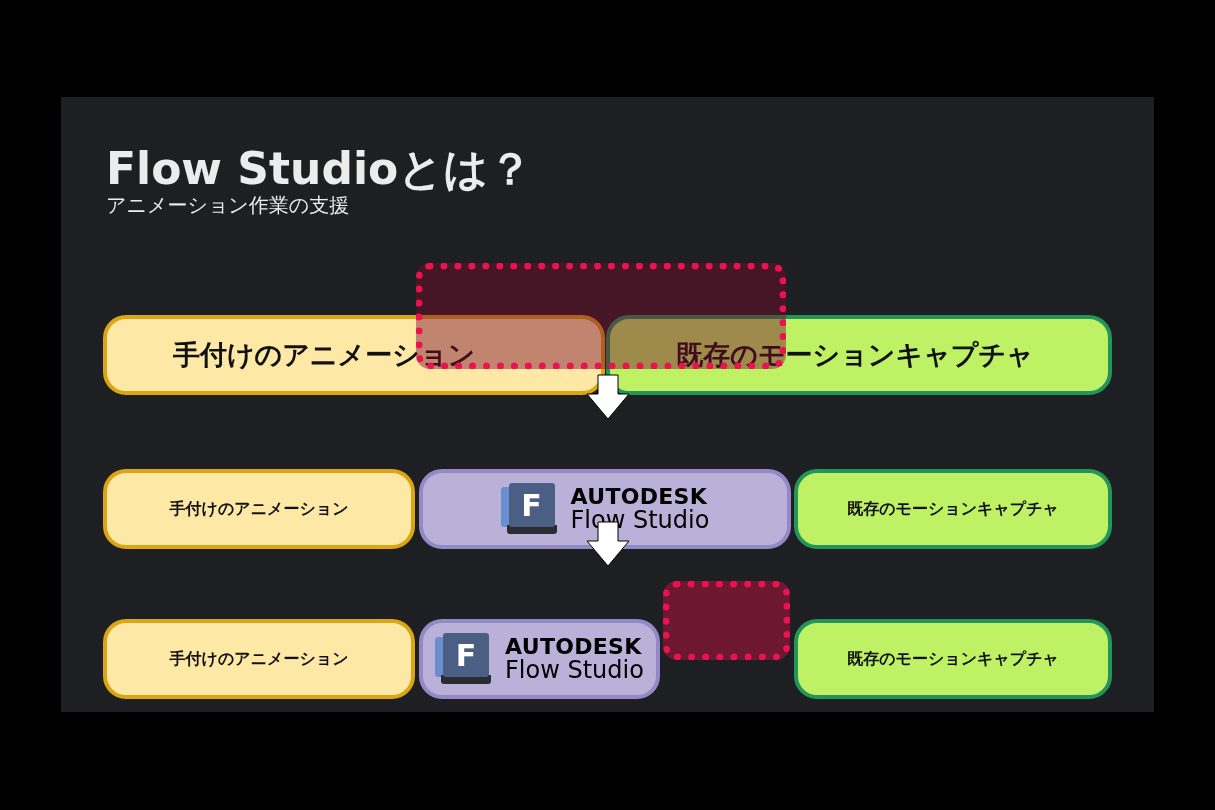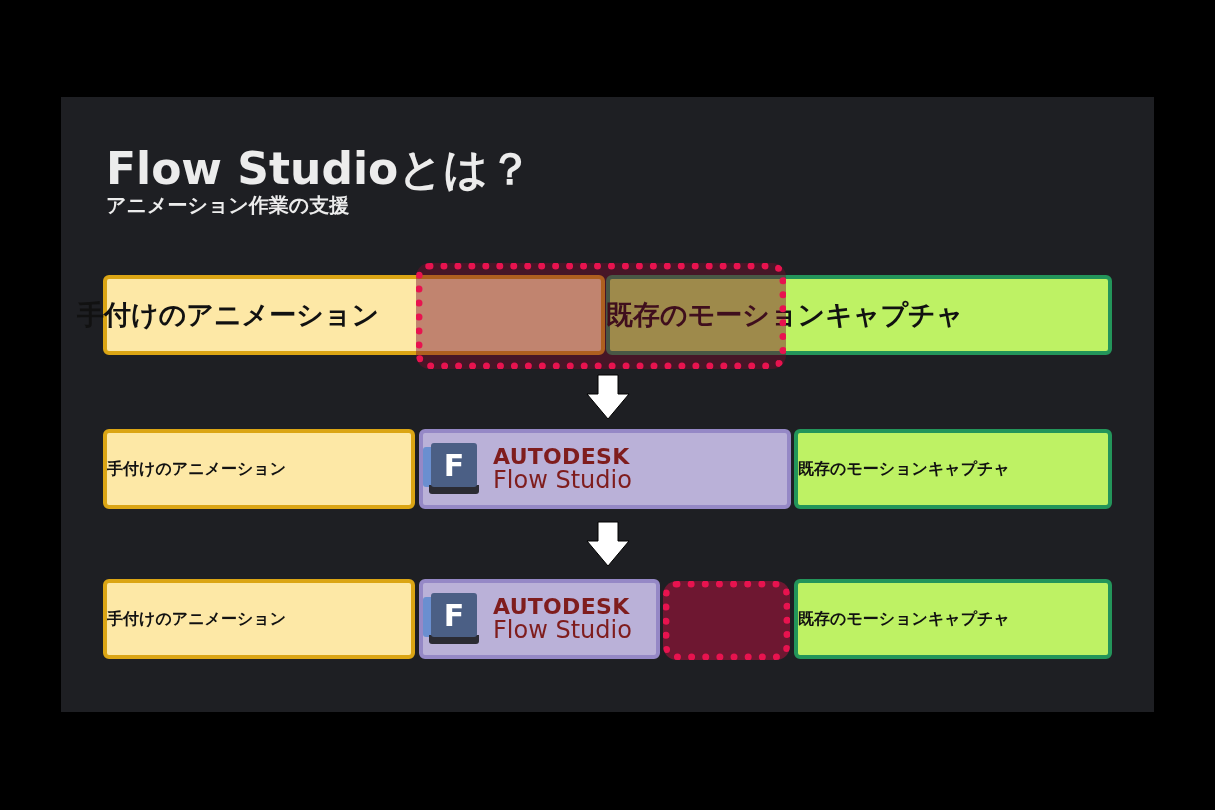--- a/index.html
+++ b/index.html
@@ -11,28 +11,29 @@
       position: absolute; left: 61px; top: 97px; width: 1093px; height: 615px;
       background: #1e1f23;
     }
     .title {
       position: absolute; left: 106px; top: 140px; color: #ececec;
       font-size: 44px; font-weight: bold; letter-spacing: 0px; white-space: nowrap;
       font-family: "DejaVu Sans", sans-serif;
     }
     .subtitle {
       position: absolute; left: 106px; top: 192px; color: #ececec;
-      font-size: 20px; font-weight: bold; white-space: nowrap;
+      font-size: 20px; font-weight: normal; white-space: nowrap;
       font-family: "DejaVu Sans", sans-serif;
     }
     .box {
-      position: absolute; box-sizing: border-box; border-radius: 6px;
-      display: flex; align-items: center; 
+      position: absolute; box-sizing: border-box; border-radius: 23px;
+      display: flex; align-items: center; justify-content: center;
       color: #111; font-weight: bold; white-space: nowrap;
       font-family: "DejaVu Sans", sans-serif;
+      margin-top: 40px;
     }
     .yellow { background: #fde8a6; border: 4px solid #dba514; }
     .green  { background: #bef264; border: 4px solid #23955a; }
     .purple { background: #bab1d8; border: 4px solid #9588c6; }
     .big  { font-size: 27px; }
     .small { font-size: 16px; }
 
     .overlay {
       position: absolute; box-sizing: border-box;
       background: rgba(120, 10, 45, 0.45);
@@ -41,21 +42,21 @@
     }
     .overlay.solid { background: #6e1731; }
 
     .arrow { position: absolute; }
 
     .logo { display: flex; align-items: center; gap: 14px; }
     .logo-icon { position: relative; width: 56px; height: 52px; }
     .logo-icon .side { position: absolute; left: 0; top: 4px; width: 10px; height: 40px; background: #6a8fd0; border-radius: 3px 0 0 3px; }
     .logo-icon .shadow { position: absolute; left: 6px; top: 42px; width: 50px; height: 9px; background: #2b2b33; border-radius: 0 0 3px 3px; }
     .logo-icon .face { position: absolute; left: 8px; top: 0; width: 46px; height: 44px; background: #4b5f85; border-radius: 3px; display: flex; align-items: center; justify-content: center; color: #ffffff; font-weight: bold; font-size: 30px; font-family: "DejaVu Sans", sans-serif; }
-    .logo-text { display: flex; flex-direction: column; line-height: 1.05; color: #7f1d1d; }
+    .logo-text { display: flex; flex-direction: column; line-height: 1.05; color: #000000; }
     .logo-text .brand { font-size: 22px; font-weight: 900; letter-spacing: 0.3px; font-family: "DejaVu Sans", sans-serif; }
     .logo-text .product { font-size: 24px; font-weight: normal; font-family: "DejaVu Sans", sans-serif; }
   </style>
 </head>
 <body>
 
 <div class="slide"></div>
 
 <div class="title">Flow Studioとは？</div>
 <div class="subtitle">アニメーション作業の支援</div>

